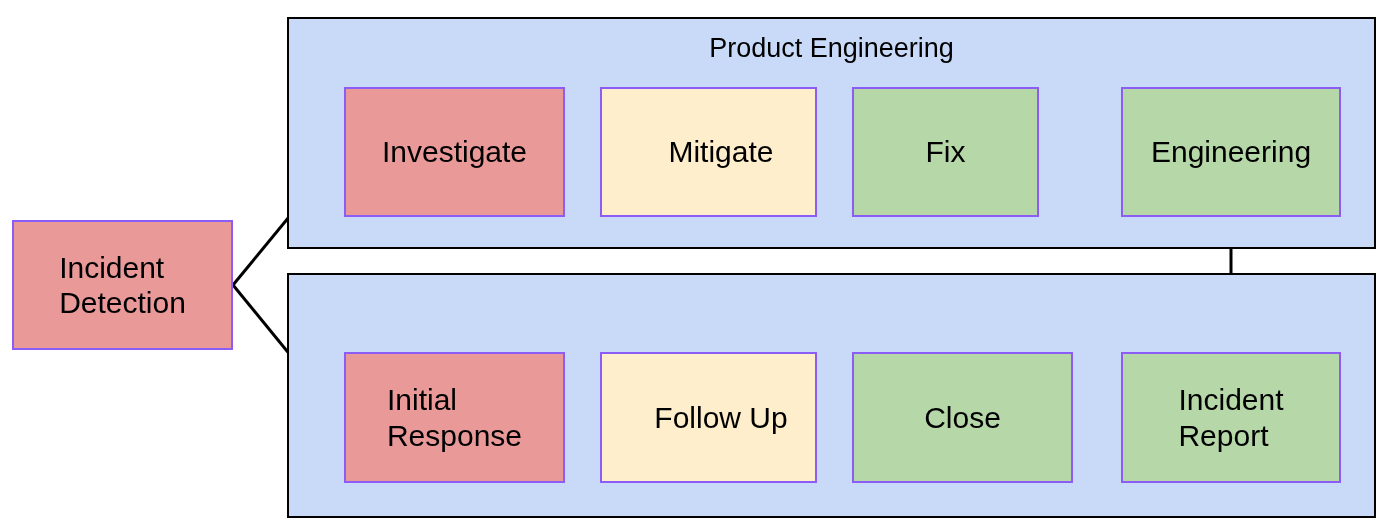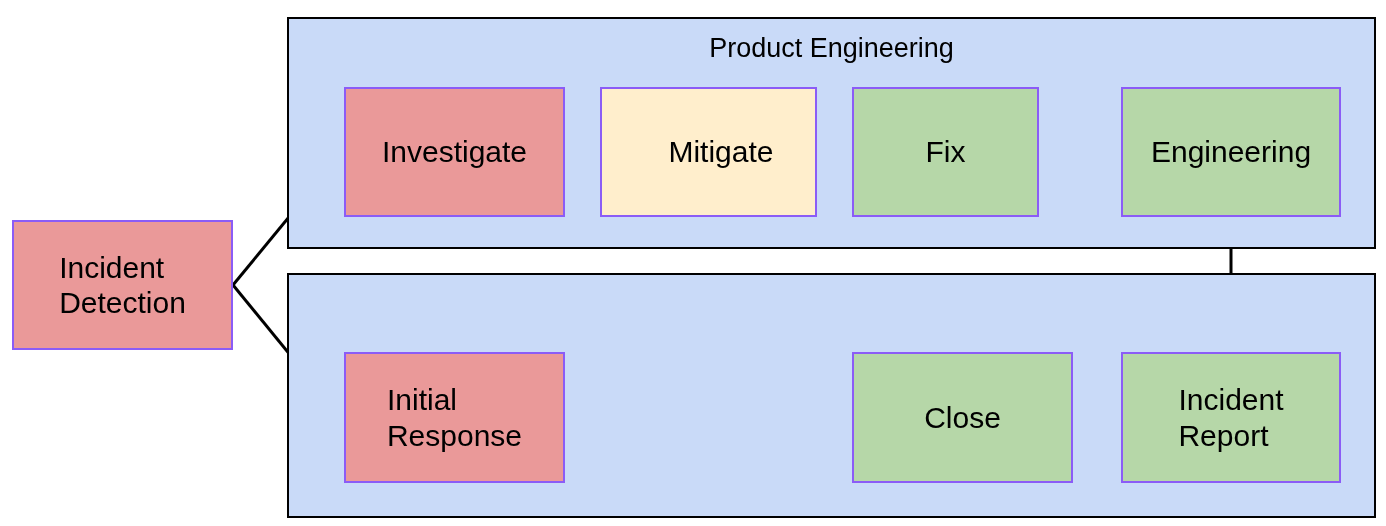--- a/index.html
+++ b/index.html
@@ -117,19 +117,20 @@
 
   <div class="node fill-yellow" id="node-mitigate">Mitigate</div>
 
   <div class="node fill-green" id="node-fix">Fix</div>
 
   <div class="node fill-green" id="node-postmortem">Engineering</div>
 
   <div class="node fill-red" id="node-initial-response">Initial
 Response</div>
 
+  <div class="node fill-yellow" id="node-follow-up">Follow Up</div>
 
   <div class="node fill-green" id="node-close">Close</div>
 
   <div class="node fill-green" id="node-incident-report">Incident
 Report</div>
 
 </div>
 
 </body></html>

